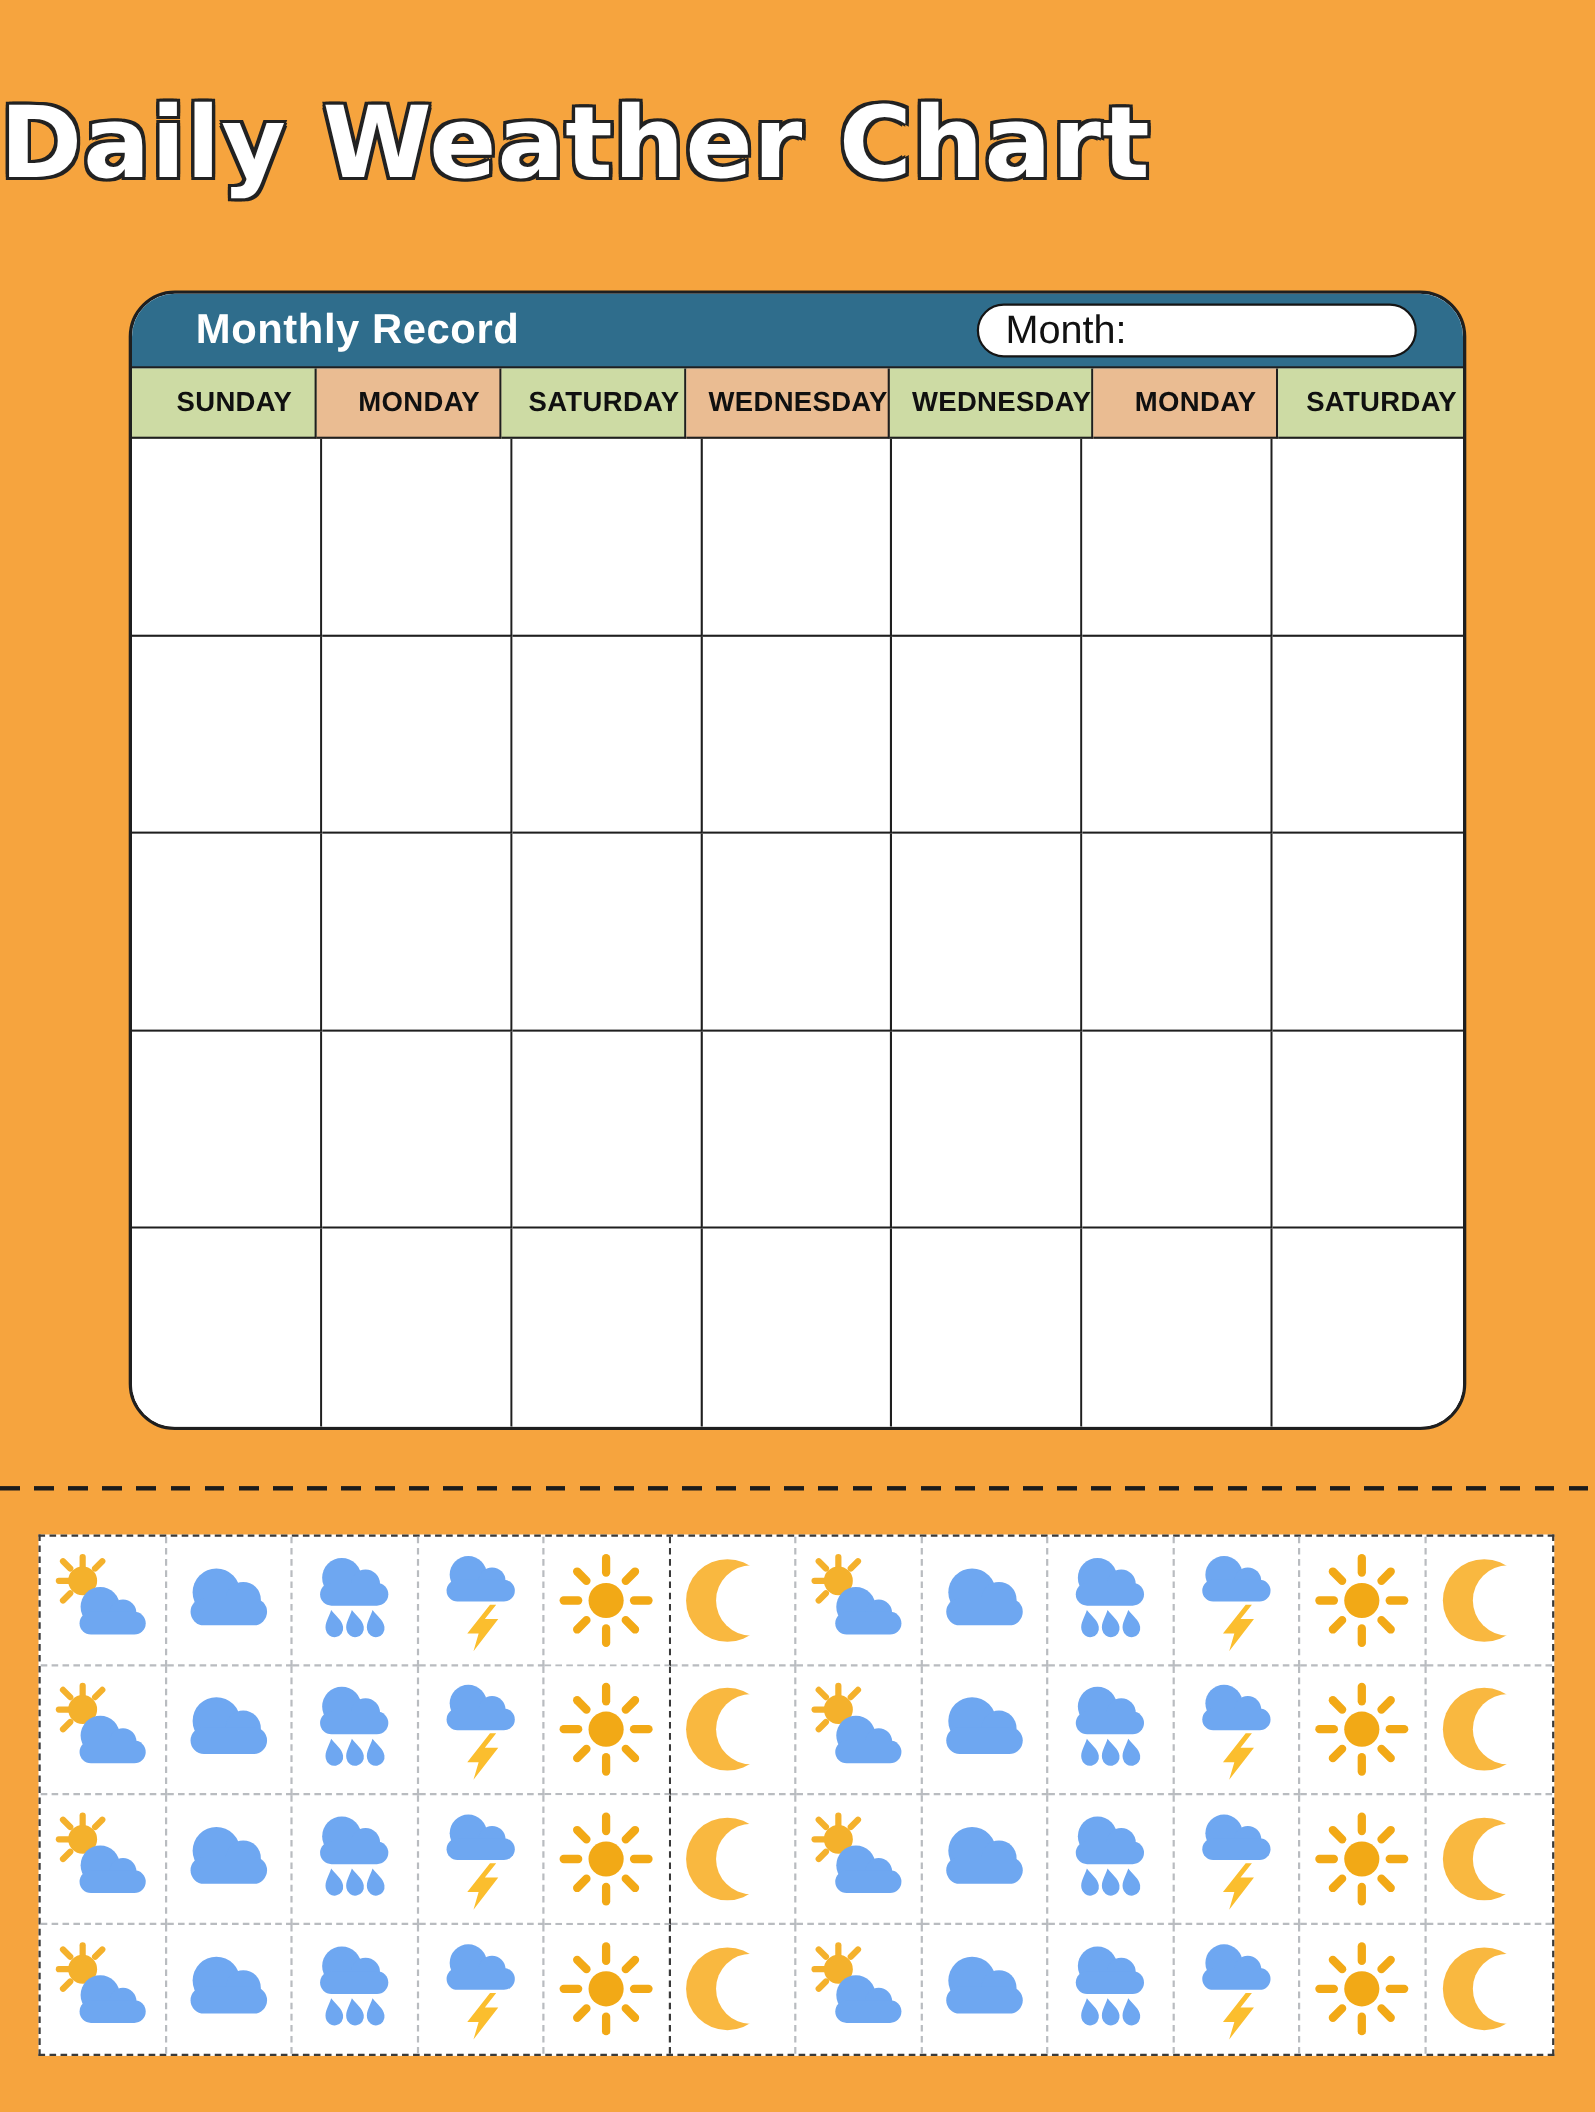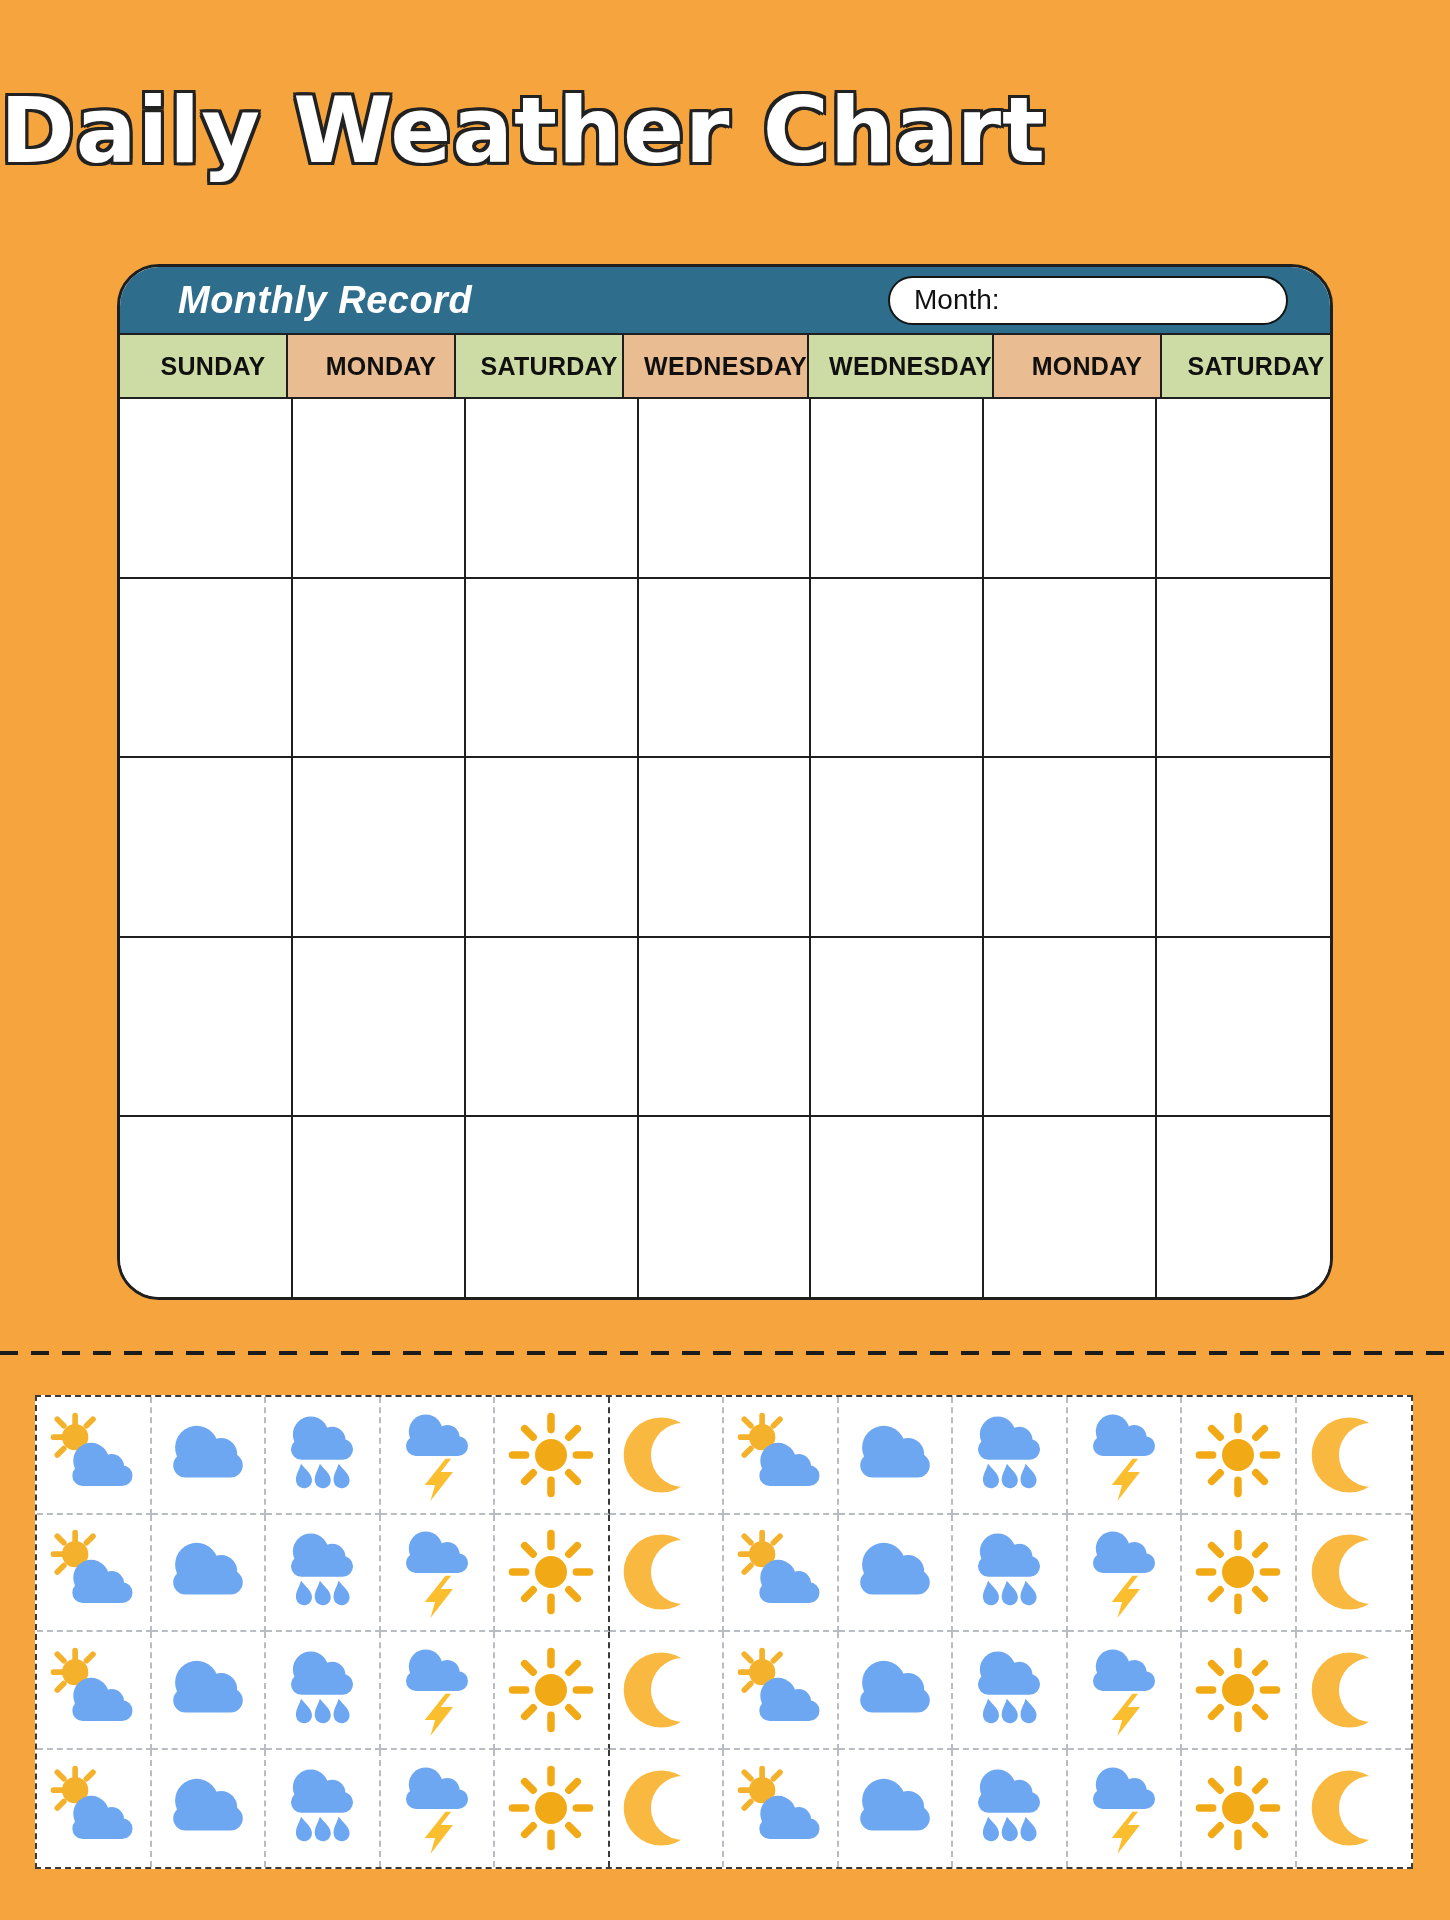--- a/index.html
+++ b/index.html
@@ -28,28 +28,28 @@
     border:3px solid var(--grid-line,#1F1F1F);border-radius:42px;overflow:hidden;
     display:flex;flex-direction:column;
   }
   .cal-header{
     flex:0 0 68px;background:var(--header-bg,#2F6D8C);
     border-bottom:2.5px solid var(--grid-line,#1F1F1F);
     display:flex;align-items:center;justify-content:space-between;
     padding:0 42px 0 58px;box-sizing:border-box;
   }
   .cal-title{
-    color:var(--header-text,#fff);font-size:38px;font-weight:800;letter-spacing:.5px;font-style:italic;
+    color:var(--header-text,#fff);font-size:38px;font-weight:800;letter-spacing:.5px;
   }
   .month-pill{
     width:400px;height:49px;background:#fff;border:2.5px solid #151515;
     border-radius:26px;display:flex;align-items:center;
     padding:0 14px 0 24px;box-sizing:border-box;
   }
-  .month-label{font-size:28px;color:#111;}
+  .month-label{font-size:36px;color:#111;}
   .month-input{
     flex:1;min-width:20px;margin-left:10px;border:none;outline:none;
     background:transparent;font-size:26px;color:#111;
     font-family:"Liberation Sans",sans-serif;
   }
 
   .day-row{
     flex:0 0 64px;display:grid;grid-template-columns:repeat(7,1fr);
   }
   .day-cell{

